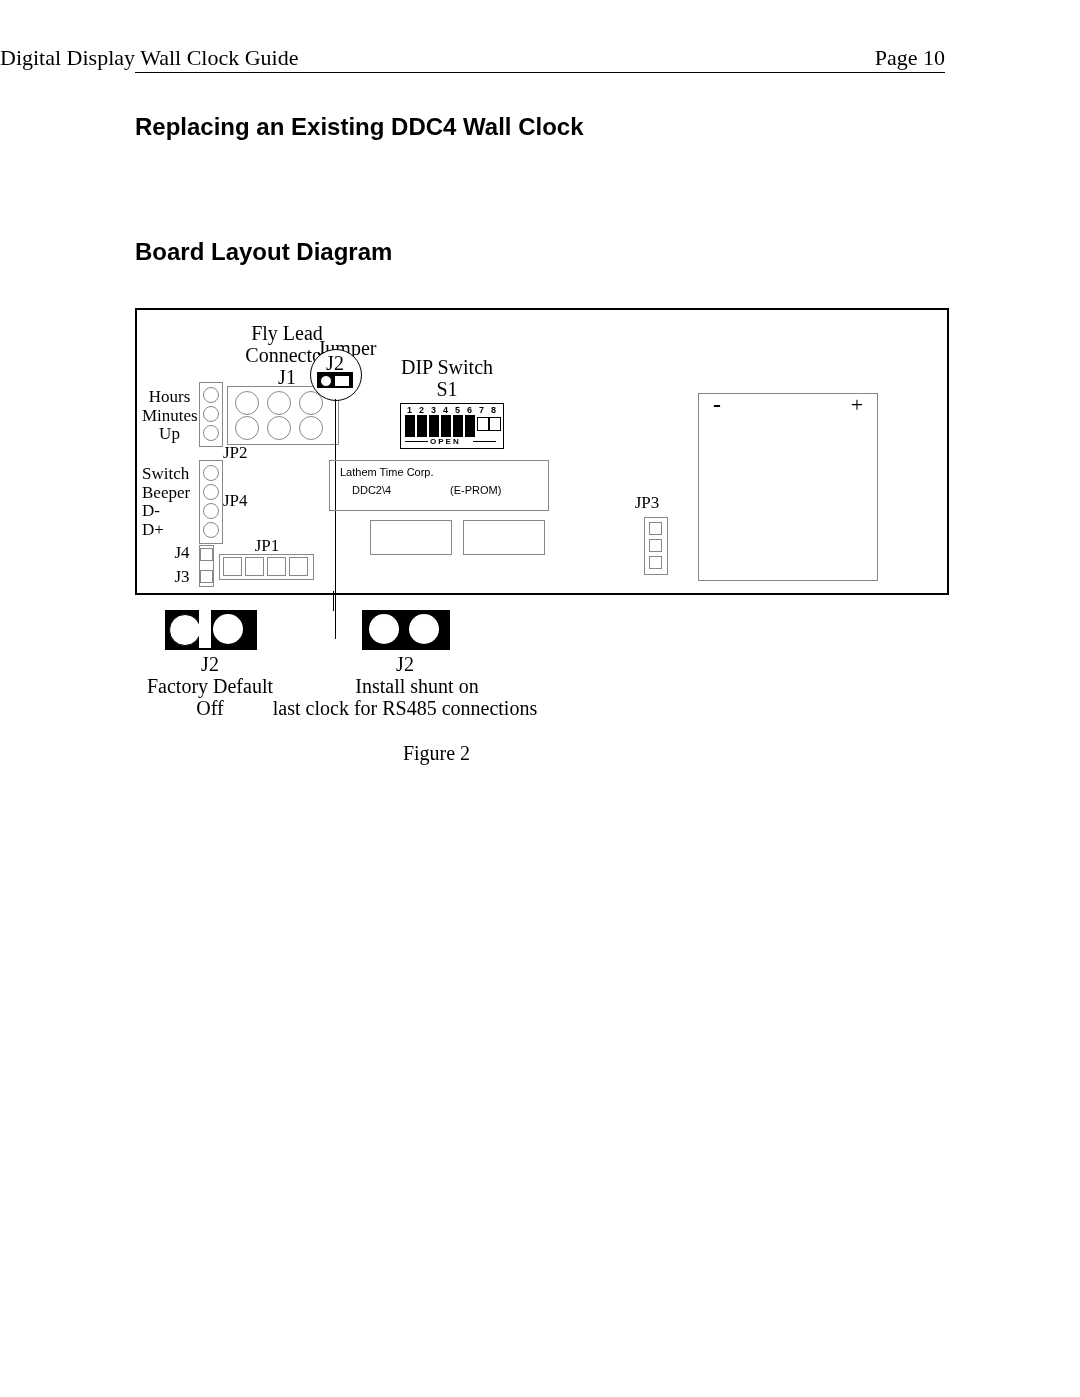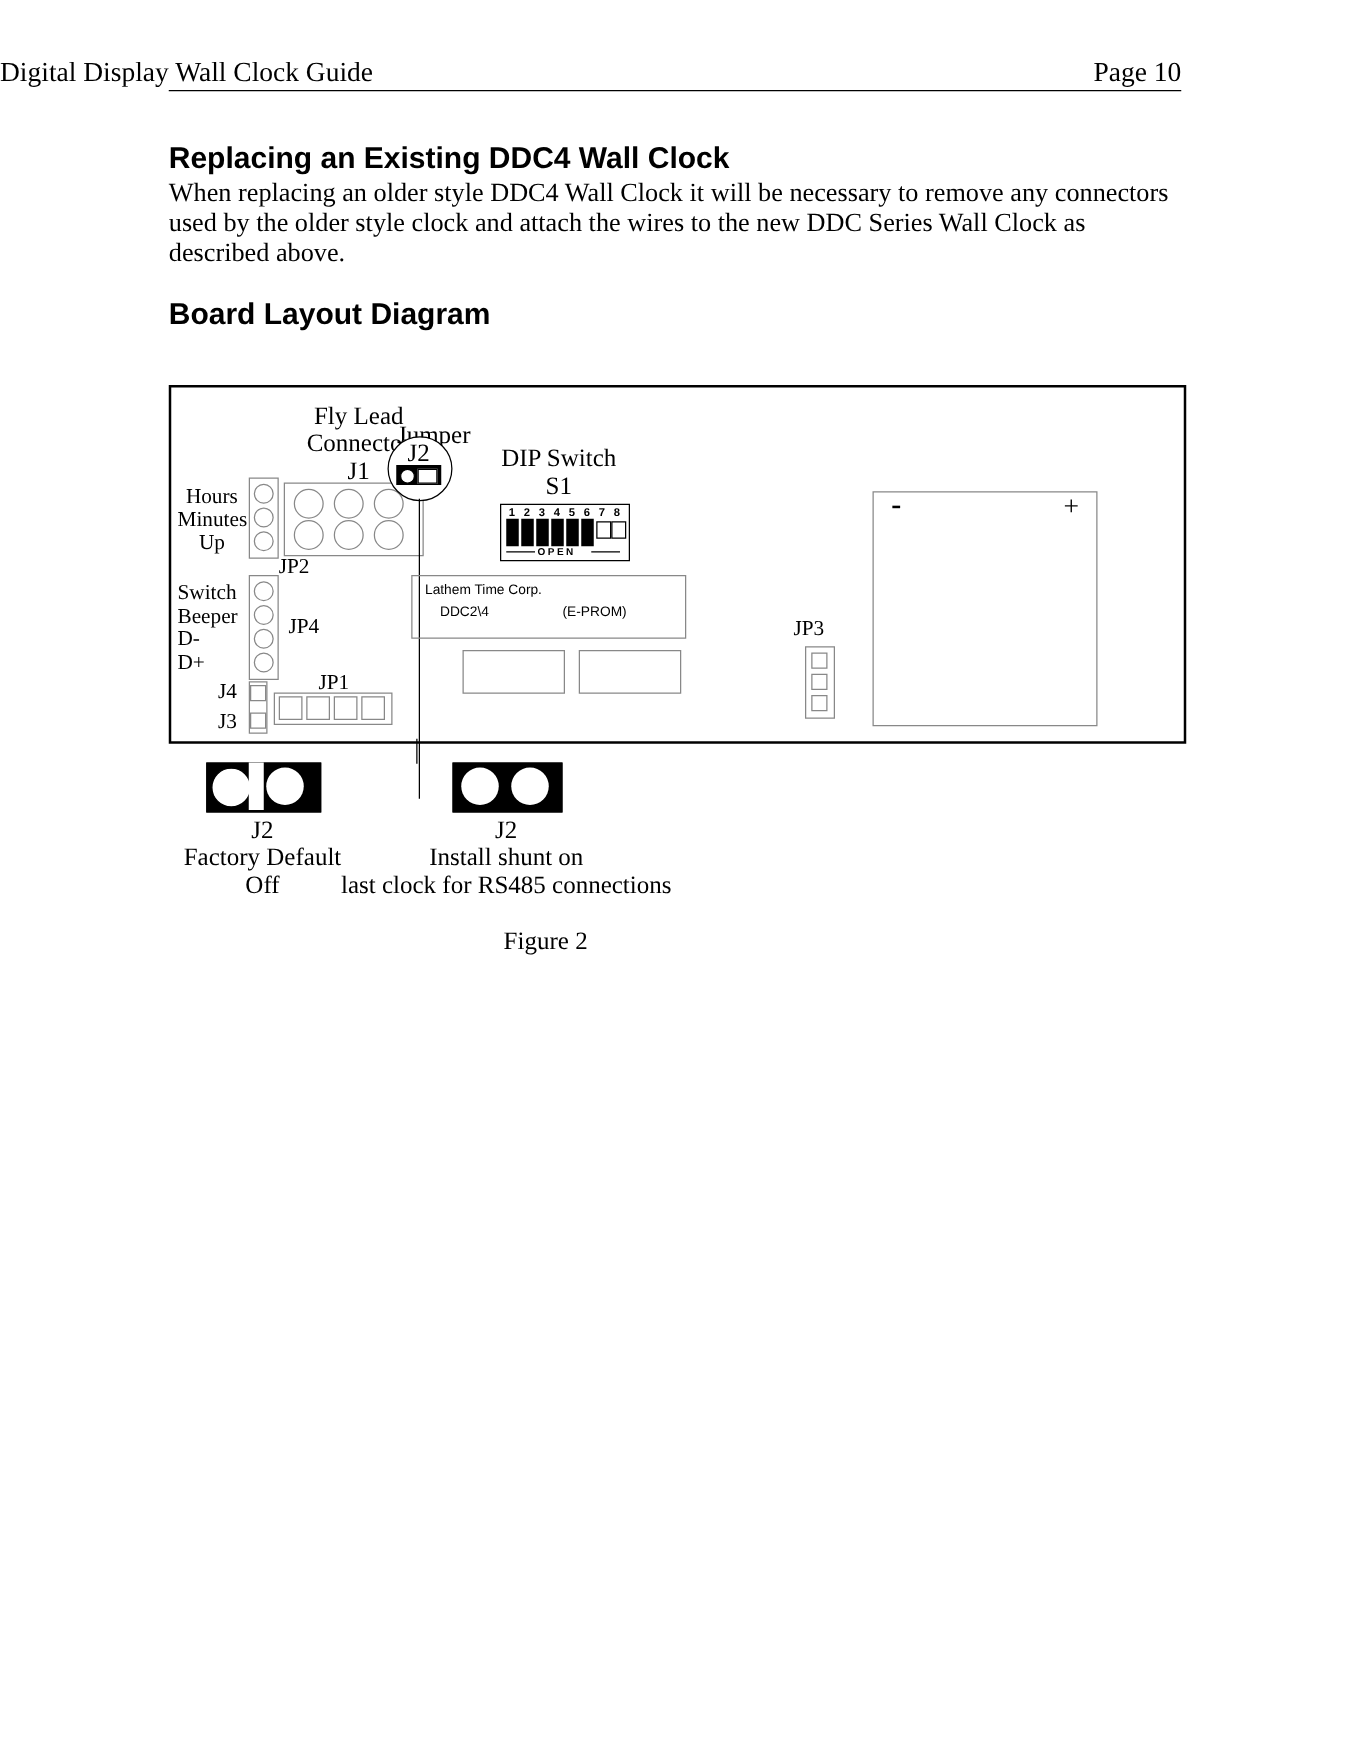--- a/index.html
+++ b/index.html
@@ -26,21 +26,20 @@
 </style>
 </head>
 <body>
 
 <div class="page">
   <div class="hdr-title">Digital Display Wall Clock Guide</div>
   <div class="hdr-page">Page 10</div>
   <div class="rule"></div>
 
   <div class="h2" style="top:113px">Replacing an Existing DDC4 Wall Clock</div>
-  <div class="body" style="top:142px">When replacing an older style DDC4 Wall Clock it will be necessary to remove any connectors used by the older style clock and attach the wires to the new DDC Series Wall Clock as described above.</div>
 
   <div class="h2" style="top:238px">Board Layout Diagram</div>
 
   <div class="board">
 
     <div class="lbl" style="left:90px;top:12px;width:120px;white-space:pre-line">Fly Lead
 Connector
 J1</div>
 
     <div class="box" style="left:90px;top:76px;width:110px;height:57px"></div>
@@ -99,21 +98,21 @@
 
     <div class="lbl sm" style="left:5px;top:155px;width:55px;text-align:left;white-space:pre-line">Switch
 Beeper
 D-
 D+</div>
     <div class="box" style="left:62px;top:150px;width:22px;height:82px"></div>
     <div class="circ" style="left:66px;top:155px;width:14px;height:14px"></div>
     <div class="circ" style="left:66px;top:174px;width:14px;height:14px"></div>
     <div class="circ" style="left:66px;top:193px;width:14px;height:14px"></div>
     <div class="circ" style="left:66px;top:212px;width:14px;height:14px"></div>
-    <div class="lbl sm" style="left:86px;top:182px;width:40px;text-align:center">JP4</div>
+    <div class="lbl sm" style="left:86px;top:182px;width:40px;text-align:left">JP4</div>
 
     <div class="lbl sm" style="left:110px;top:227px;width:40px">JP1</div>
 
     <div class="lbl sm" style="left:30px;top:234px;width:30px">J4</div>
     <div class="lbl sm" style="left:30px;top:258px;width:30px">J3</div>
     <div class="box" style="left:62px;top:235px;width:13px;height:40px"></div>
     <div class="j3pad" style="left:63px;top:238px"></div>
     <div class="j3pad" style="left:63px;top:260px"></div>
 
     <div class="box" style="left:82px;top:244px;width:93px;height:24px"></div>
@@ -142,19 +141,19 @@
   <div class="wc" style="left:213px;top:614px;width:30px;height:30px;background:#fff"></div>
   <div style="position:absolute;left:199px;top:610px;width:12px;height:38px;background:#fff"></div>
   <div class="lbl" style="left:135px;top:653px;width:150px">J2</div>
   <div class="lbl" style="left:135px;top:675px;width:150px">Factory Default</div>
   <div class="lbl" style="left:135px;top:697px;width:150px">Off</div>
 
   <div class="jumper-bg" style="left:362px;top:610px;width:86px;height:38px;border:1px solid #000"></div>
   <div class="wc" style="left:369px;top:614px;width:30px;height:30px;background:#fff"></div>
   <div class="wc" style="left:409px;top:614px;width:30px;height:30px;background:#fff"></div>
   <div class="lbl" style="left:310px;top:653px;width:190px">J2</div>
-  <div class="lbl" style="left:300px;top:675px;width:210px">Install shunt on</div>
+  <div class="lbl" style="left:312px;top:675px;width:210px">Install shunt on</div>
   <div class="lbl" style="left:270px;top:697px;width:270px">last clock for RS485 connections</div>
 
   <div class="line" style="left:333px;top:591px;width:1px;height:20px"></div>
 
   <div class="lbl" style="left:0px;top:742px;width:873px">Figure 2</div>
 </div>
 
 </body></html>

